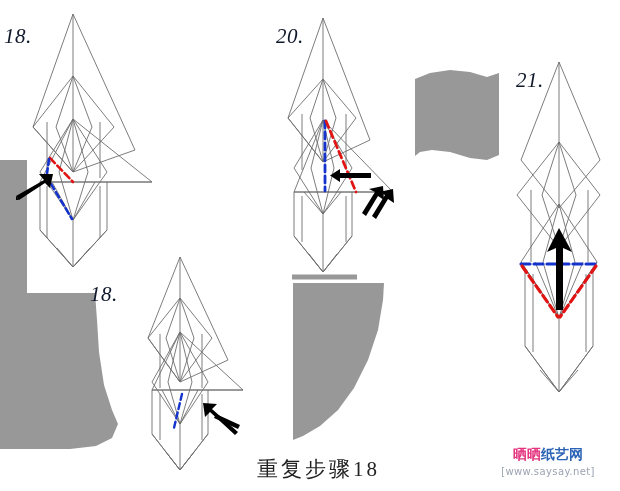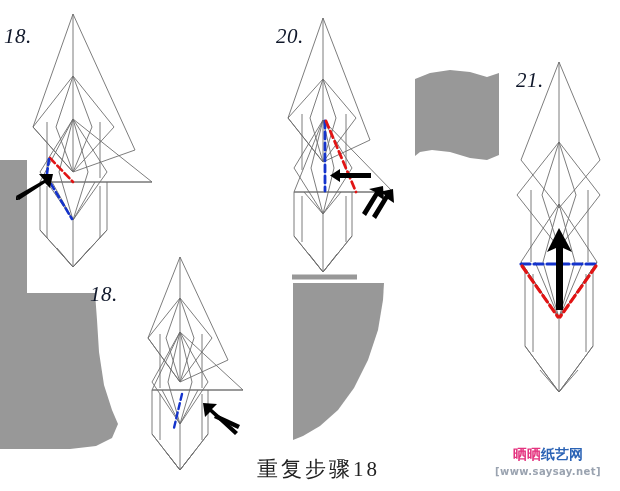--- a/index.html
+++ b/index.html
@@ -68,21 +68,20 @@
   #watermark .wm-pink  { color: #e4337f; }
   #watermark .wm-blue  { color: #2b63b5; }
   #watermark .wm-line2 {
     font-family: "DejaVu Sans", sans-serif;
     font-size: 10px;
     color: #9aa3b0;
     letter-spacing: 0.4px;
     line-height: 13px;
     margin-top: 1px;
     white-space: nowrap;
-    font-weight: bold;
   }
 </style>
 </head>
 <body>
 
 <div id="canvas-root">
 
   <svg width="620" height="491" viewBox="0 0 620 491" style="position:absolute;left:0;top:0;">
 
     <g>

